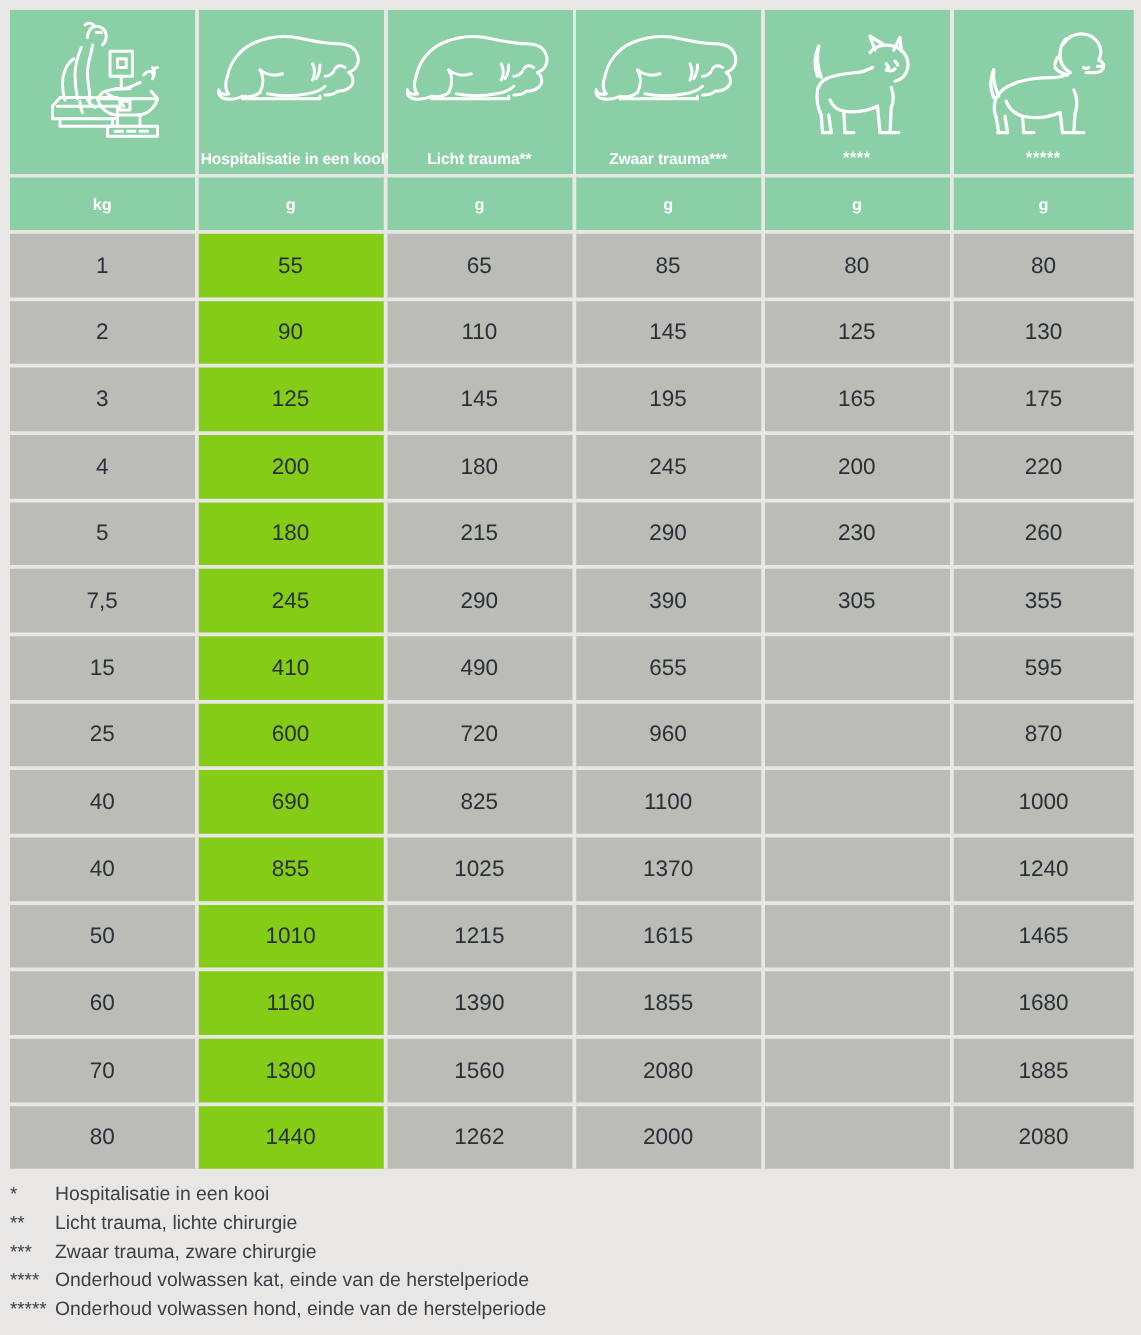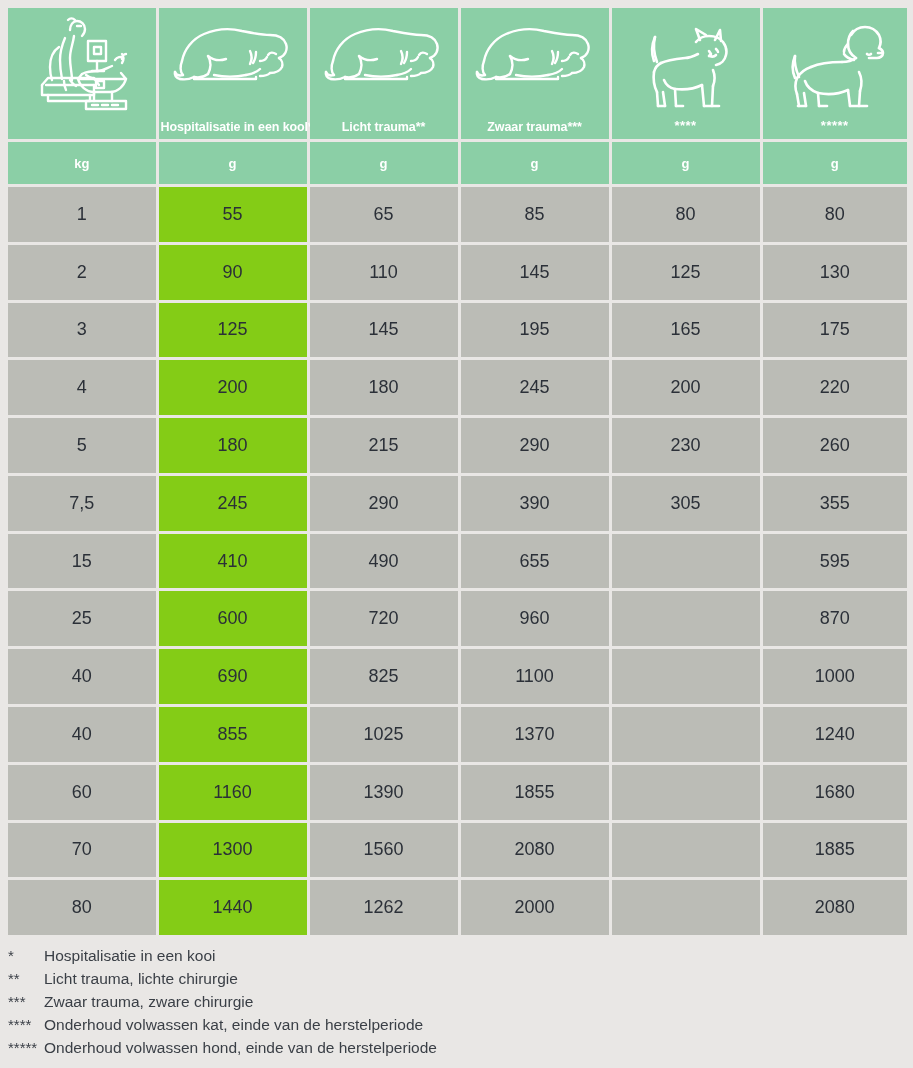--- a/index.html
+++ b/index.html
@@ -412,20 +412,28 @@
           </tr>
           <tr class="data-row">
             <td>40</td>
             <td class="hl">855</td>
             <td>1025</td>
             <td>1370</td>
             <td></td>
             <td>1240</td>
           </tr>
           <tr class="data-row">
+            <td>50</td>
+            <td class="hl">1010</td>
+            <td>1215</td>
+            <td>1615</td>
+            <td></td>
+            <td>1465</td>
+          </tr>
+          <tr class="data-row">
             <td>60</td>
             <td class="hl">1160</td>
             <td>1390</td>
             <td>1855</td>
             <td></td>
             <td>1680</td>
           </tr>
           <tr class="data-row">
             <td>70</td>
             <td class="hl">1300</td>

